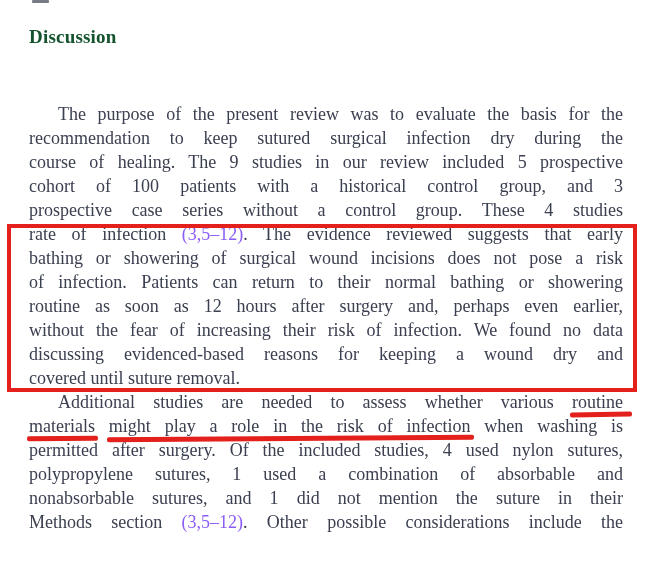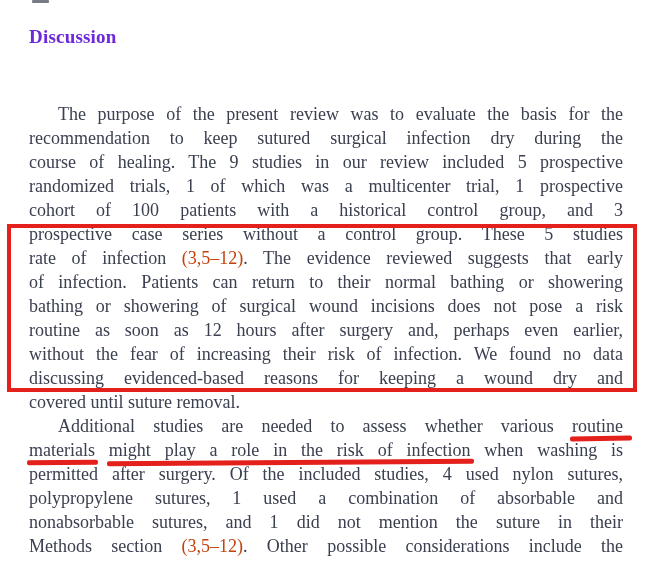--- a/index.html
+++ b/index.html
@@ -9,38 +9,38 @@
     background:#ffffff;
     overflow:hidden;
     font-family:"Liberation Serif","DejaVu Serif",serif;
   }
   #edge-artifact{
     position:absolute;left:32px;top:0;width:17px;height:3px;
     background:#4a4f5e;opacity:.75;border-radius:1px;
   }
   #heading{
     position:absolute;left:29px;top:10px;
-    font-size:19px;font-weight:700;color:#6d28d9;
+    font-size:19px;font-weight:700;color:#14532d;
     letter-spacing:.2px;
   }
   #textcol{
     position:absolute;left:29px;top:54px;width:594px;
     font-size:18px;line-height:24px;color:#3b4050;margin-top:48px;
   }
   .line{
     height:24px;
     text-align:justify;
     text-align-last:justify;
     -moz-text-align-last:justify;
     text-justify:inter-word;
     white-space:normal;
   }
   .line.indent{text-indent:29px;}
   .line.last{text-align-last:left;-moz-text-align-last:left;}
-  .cite{color:#c2410c;}
+  .cite{color:#8b5cf6;}
   .redline{position:relative;}
   .redline::after{
     content:"";position:absolute;left:-2px;right:-3px;bottom:-5px;height:5px;
     background:#e3201b;border-radius:2px;transform:rotate(-0.4deg);
   }
   .redline.overshoot::after{right:-9px;transform:rotate(-0.9deg);}
   #red-box{
     position:absolute;left:7px;top:224px;width:630px;height:168px;
     box-sizing:border-box;border:4px solid #e3201b;
     background:transparent;pointer-events:none;
@@ -50,26 +50,25 @@
 <body>
 
 <div id="page">
   <div id="edge-artifact"></div>
   <h2 id="heading">Discussion</h2>
   <div id="textcol">
       <div>
         <div class="line indent"><span>The purpose of the present review was to evaluate the basis for the</span></div>
         <div class="line"><span>recommendation to keep sutured surgical infection dry during the</span></div>
         <div class="line"><span>course of healing. The 9 studies in our review included 5 prospective</span></div>
-        <div class="line"><span>randomized trials, 1 of which was a multicenter trial, 1 prospective</span></div>
         <div class="line"><span>cohort of 100 patients with a historical control group, and 3</span></div>
-        <div class="line"><span>prospective case series without a control group. These 5 studies</span></div>
+        <div class="line"><span>prospective case series without a control group. These 4 studies</span></div>
         <div class="line"><span>rate of infection </span><span class="cite">(3,5–12)</span><span>. The evidence reviewed suggests that early</span></div>
+        <div class="line"><span>bathing or showering of surgical wound incisions does not pose a risk</span></div>
         <div class="line"><span>of infection. Patients can return to their normal bathing or showering</span></div>
-        <div class="line"><span>bathing or showering of surgical wound incisions does not pose a risk</span></div>
         <div class="line"><span>routine as soon as 12 hours after surgery and, perhaps even earlier,</span></div>
         <div class="line"><span>without the fear of increasing their risk of infection. We found no data</span></div>
         <div class="line"><span>discussing evidenced-based reasons for keeping a wound dry and</span></div>
         <div class="line last"><span>covered until suture removal.</span></div>
       </div>
       <div>
         <div class="line indent"><span>Additional studies are needed to assess whether various </span><span class="redline overshoot">routine</span></div>
         <div class="line"><span class="redline">materials</span><span> </span><span class="redline">might play a role in the risk of infection</span><span> when washing is</span></div>
         <div class="line"><span>permitted after surgery. Of the included studies, 4 used nylon sutures,</span></div>
         <div class="line"><span>polypropylene sutures, 1 used a combination of absorbable and</span></div>

